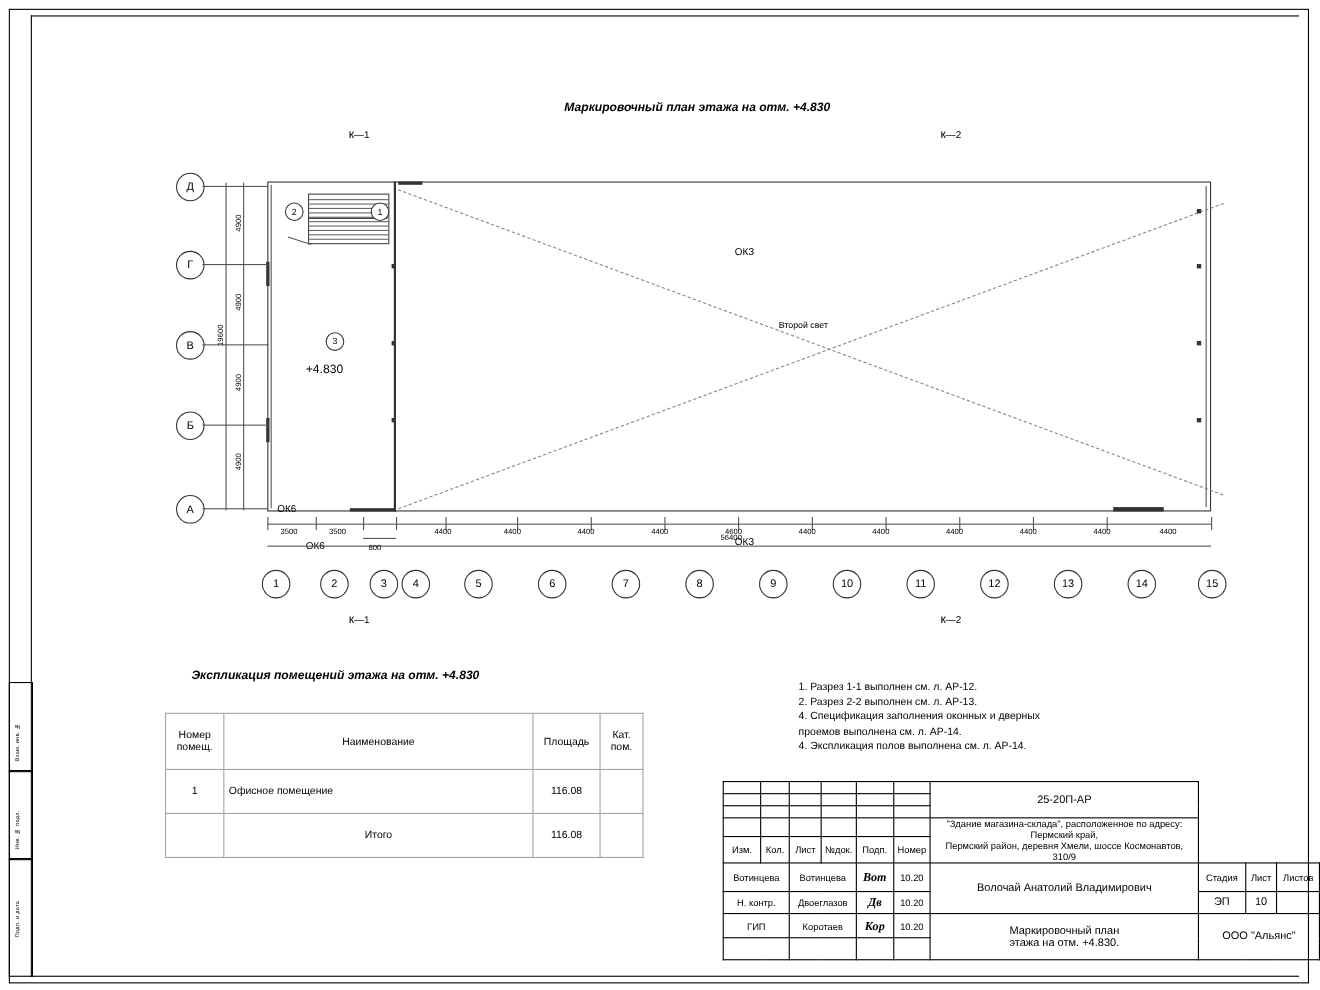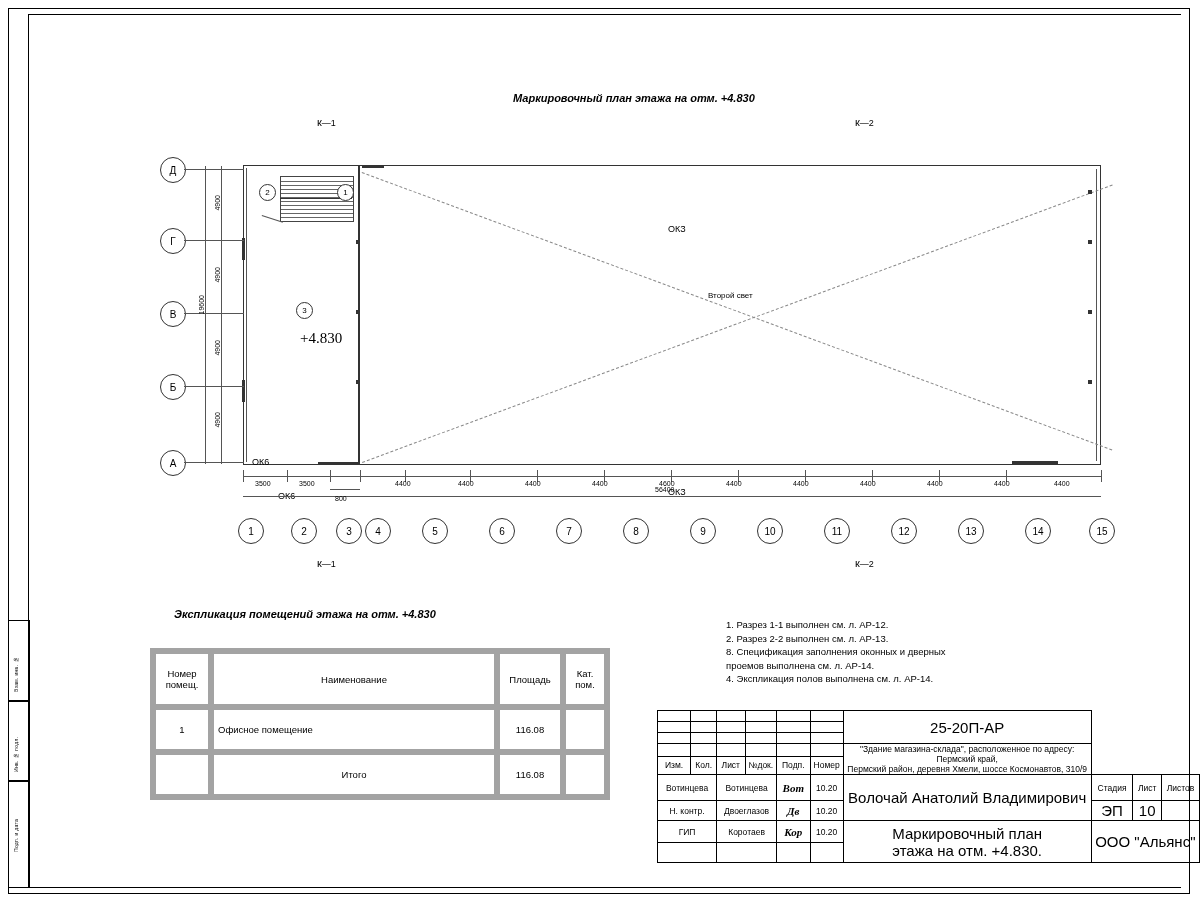--- a/index.html
+++ b/index.html
@@ -36,31 +36,31 @@
   .vdimline{position:absolute;background:#555;width:1px;}
   .cut{position:absolute;font-size:9px;white-space:nowrap;}
   .cut .k{font-size:11px;}
 
   
   .notes{position:absolute;left:726px;top:618px;font-size:9.5px;line-height:13.5px;white-space:nowrap;}
 
   
   table{border-collapse:collapse;}
   .expl{position:absolute;left:150px;top:648px;font-size:9.5px;}
-  .expl td,.expl th{border:6px solid #a3a3a3;padding:14px 4px;font-weight:normal;text-align:center;}
+  .expl td,.expl th{border:1px solid #a3a3a3;padding:14px 4px;font-weight:normal;text-align:center;}
   .expl .h{height:36px;}
   .expl .name{text-align:left;}
   .expl .r{text-align:center;}
 
   
   .stamp{position:absolute;left:657px;top:710px;width:543px;height:175px;}
   .stamp table{position:absolute;left:0;top:0;font-size:8.5px;}
   .stamp td{border:1px solid #000;padding:0 2px;text-align:center;vertical-align:middle;}
   .sig{font-family:"Liberation Serif",serif;font-style:italic;font-weight:bold;font-size:11px;}
-  .big{font-size:15px;margin-top:16px;}
+  .big{font-size:10px;margin-top:16px;}
   .hatch{position:absolute;background:#333;}
 </style>
 </head>
 <body>
 
 <div class="sheet">
 
   <div class="frame-outer"></div>
   <div class="frame-inner"></div>
 
@@ -90,21 +90,21 @@
     <div class="st" style="top:28px;"></div>
       <div class="st" style="top:32px;"></div>
     <div class="st" style="top:36px;"></div>
       <div class="st" style="top:40px;"></div>
   </div>
   <div class="stair-mid"></div>
 
   <div class="circ circ-sm" style="left:259px;top:184px;">2</div>
   <div class="circ circ-sm" style="left:337px;top:184px;">1</div>
   <div class="circ circ-sm" style="left:296px;top:302px;">3</div>
-  <div class="lbl" style="left:300px;top:330px;font-size:15px;font-family:Liberation Serif, serif;">+4.830</div>
+  <div class="lbl" style="left:278px;top:330px;font-size:11px;">+4.830</div>
 
   <div class="dash" style="left:262px;top:215px;width:22px;transform:rotate(18deg);border-top:1px solid #555;"></div>
 
   <div class="dash" style="left:362px;top:172px;width:800px;transform:rotate(20.3deg);"></div>
   <div class="dash" style="left:362px;top:462px;width:800px;transform:rotate(-20.3deg);"></div>
   <div class="lbl" style="left:708px;top:291px;">Второй свет</div>
 
   <div class="lbl9" style="left:668px;top:181px;">ОКЗ</div>
   <div class="lbl9" style="left:668px;top:444px;">ОКЗ</div>
   <div class="lbl9" style="left:252px;top:414px;">ОК6</div>
@@ -219,21 +219,21 @@
       <td class="r">Итого</td>
       <td>116.08</td>
       <td></td>
     </tr>
   </tbody>
     </table>
 
   <div class="notes">
     <div>1. Разрез 1-1 выполнен см. л. АР-12.</div>
     <div>2. Разрез 2-2 выполнен см. л. АР-13.</div>
-    <div>8. Спецификация заполнения оконных и дверных</div>
+    <div>4. Спецификация заполнения оконных и дверных</div>
     <div>    проемов выполнена см. л. АР-14.</div>
     <div>4. Экспликация полов выполнена см. л. АР-14.</div>
   </div>
 
   <div class="stamp">
     <table>
 
       <tbody>
           <tr style="height:11px;">
         <td style="width:36px;"></td>

